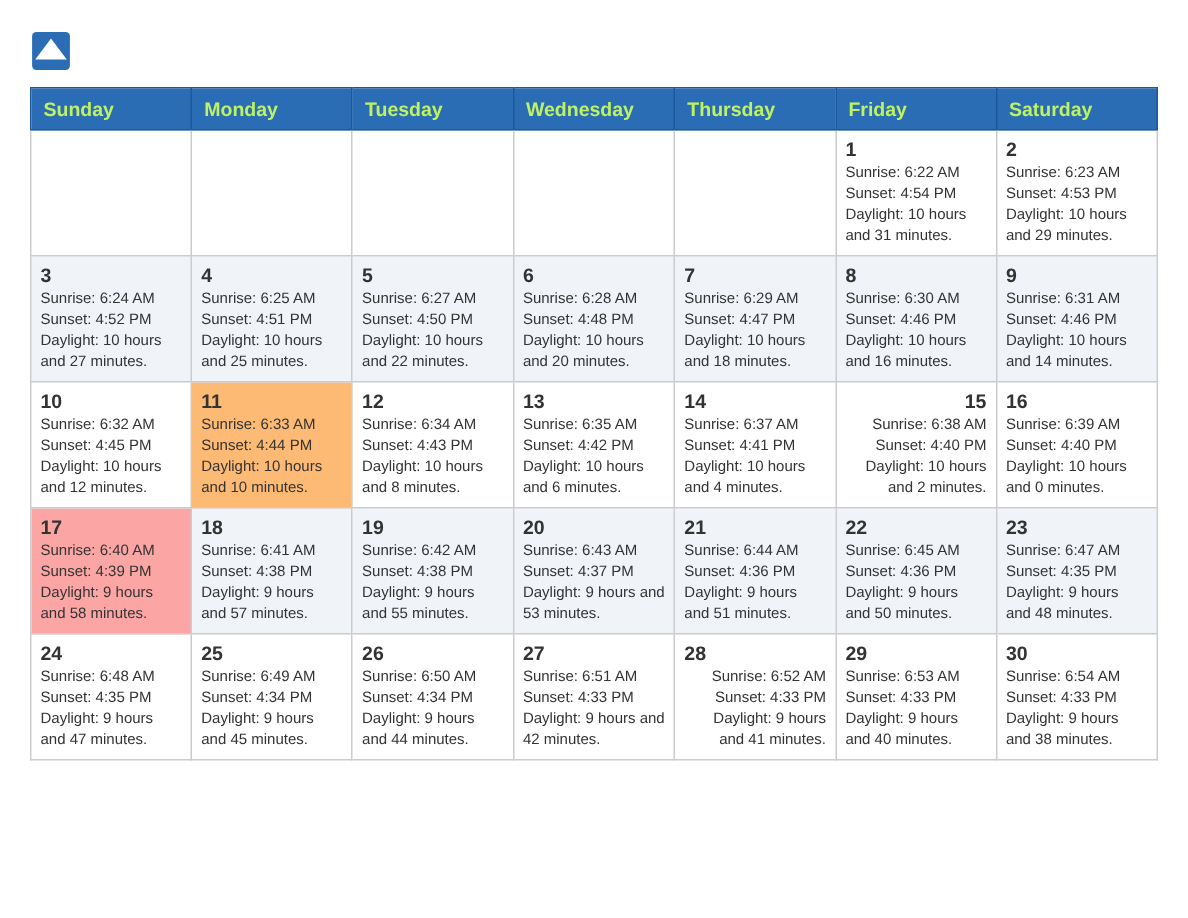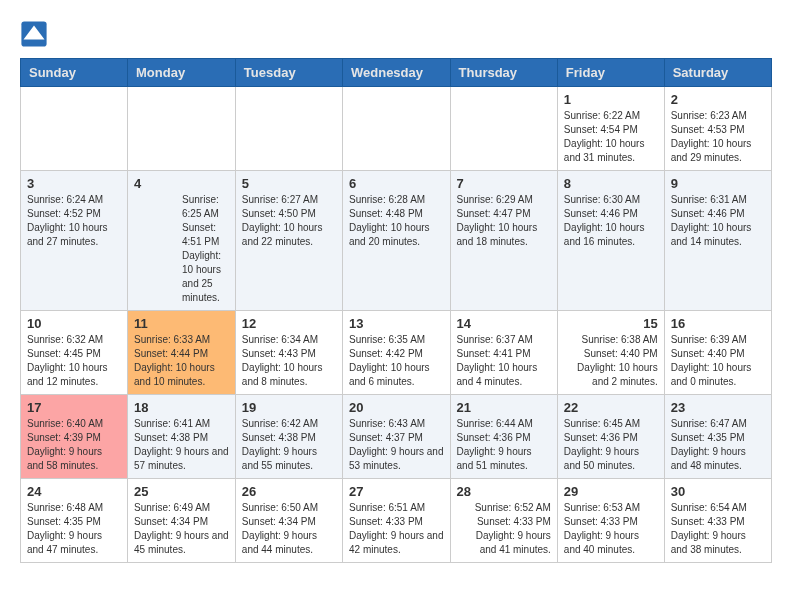--- a/index.html
+++ b/index.html
@@ -45,21 +45,21 @@
     .calendar-subtitle {
       font-size: 16px;
       color: #555;
     }
     .calendar {
       width: 100%;
       border-collapse: collapse;
     }
     .calendar th {
       background-color: #2a6db5;
-      color: #e5e5e5;
+      color: #bef264;
       font-size: 13px;
       font-weight: bold;
       padding: 6px 8px;
       text-align: left;
       border: 1px solid #1a5a9a;
     }
     .calendar td {
       border: 1px solid #ccc;
       vertical-align: top;
       padding: 5px 6px;
@@ -140,21 +140,21 @@
       </tr>
       <tr>
         <td style="background: rgb(240, 244, 249);">
           <span class="day-number">3</span>
           <div class="day-info" style="white-space: pre-line;">Sunrise: 6:24 AM
 Sunset: 4:52 PM
 Daylight: 10 hours and 27 minutes.</div>
         </td>
         <td style="background: rgb(240, 244, 249);">
           <span class="day-number">4</span>
-          <div class="day-info" style="white-space: pre-line; margin-left: 48px;">Sunrise: 6:25 AM
+          <div class="day-info" style="white-space: pre-line;">Sunrise: 6:25 AM
 Sunset: 4:51 PM
 Daylight: 10 hours and 25 minutes.</div>
         </td>
         <td style="background: rgb(240, 244, 249);">
           <span class="day-number">5</span>
           <div class="day-info" style="white-space: pre-line;">Sunrise: 6:27 AM
 Sunset: 4:50 PM
 Daylight: 10 hours and 22 minutes.</div>
         </td>
         <td style="background: rgb(240, 244, 249);">

